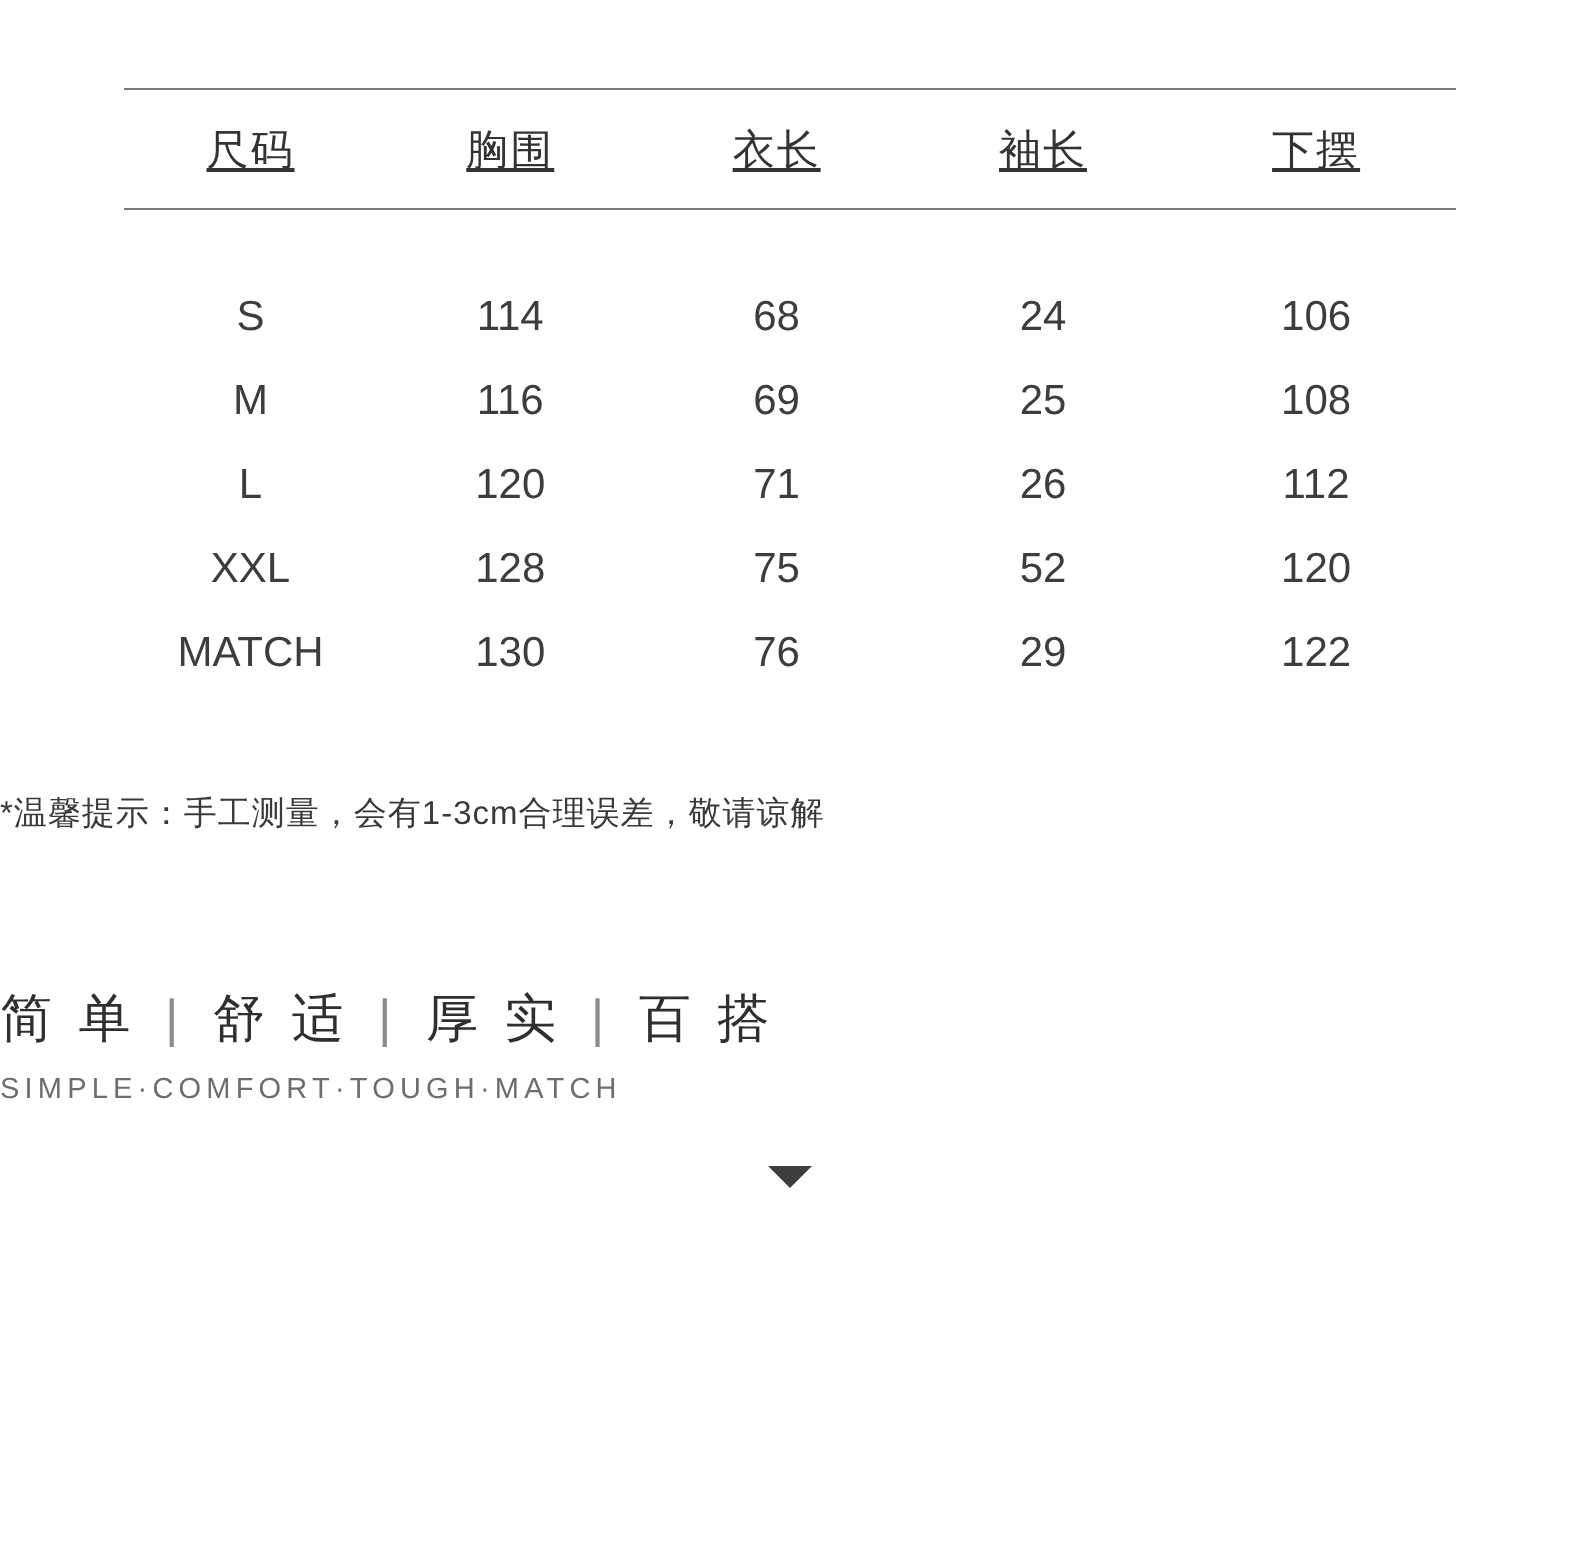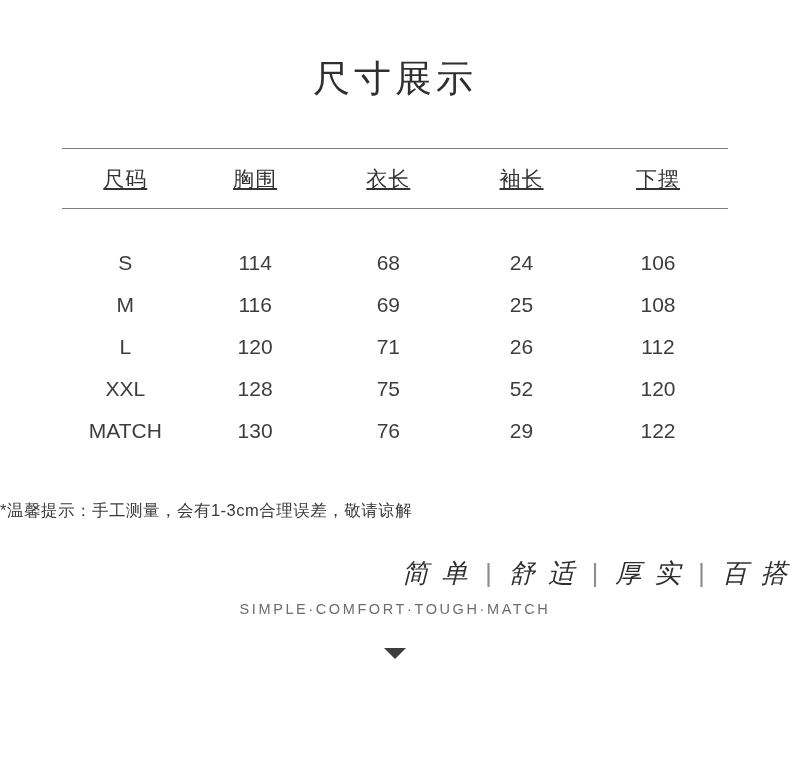--- a/index.html
+++ b/index.html
@@ -70,34 +70,32 @@
 
   .note {
     text-align: left;
     font-size: 16.5px;
     color: #3a3a3a;
     margin-top: 48px;
     letter-spacing: 0.5px;
   }
 
   .slogan {
-    text-align: right;
-    margin-top: 34px;
+    text-align: left;
+    margin-top: 74px;
     font-size: 26px;
     color: #2f2f2f;
     letter-spacing: 3px;
-    font-style: italic;
   }
   .slogan .sep {
     color: #8c8c8c;
     padding: 0 4px;
     font-weight: 300;
   }
   .slogan-en {
-    text-align: center;
     margin-top: 10px;
     font-size: 14.5px;
     letter-spacing: 2.6px;
     color: #6d6d6d;
   }
 
   .arrow-wrap {
     text-align: center;
     margin-top: 28px;
   }
@@ -108,21 +106,20 @@
     border-left: 11px solid transparent;
     border-right: 11px solid transparent;
     border-top: 11px solid #3d3d3d;
   }
 </style>
 </head>
 <body>
 
 <div class="page">
 
-  <h1 class="title">尺寸展示</h1>
 
   <div class="table-wrap">
     <table class="size-table">
       <colgroup>
         <col class="col-size">
         <col class="col-a">
         <col class="col-b">
         <col class="col-c">
         <col class="col-d">
       </colgroup>

